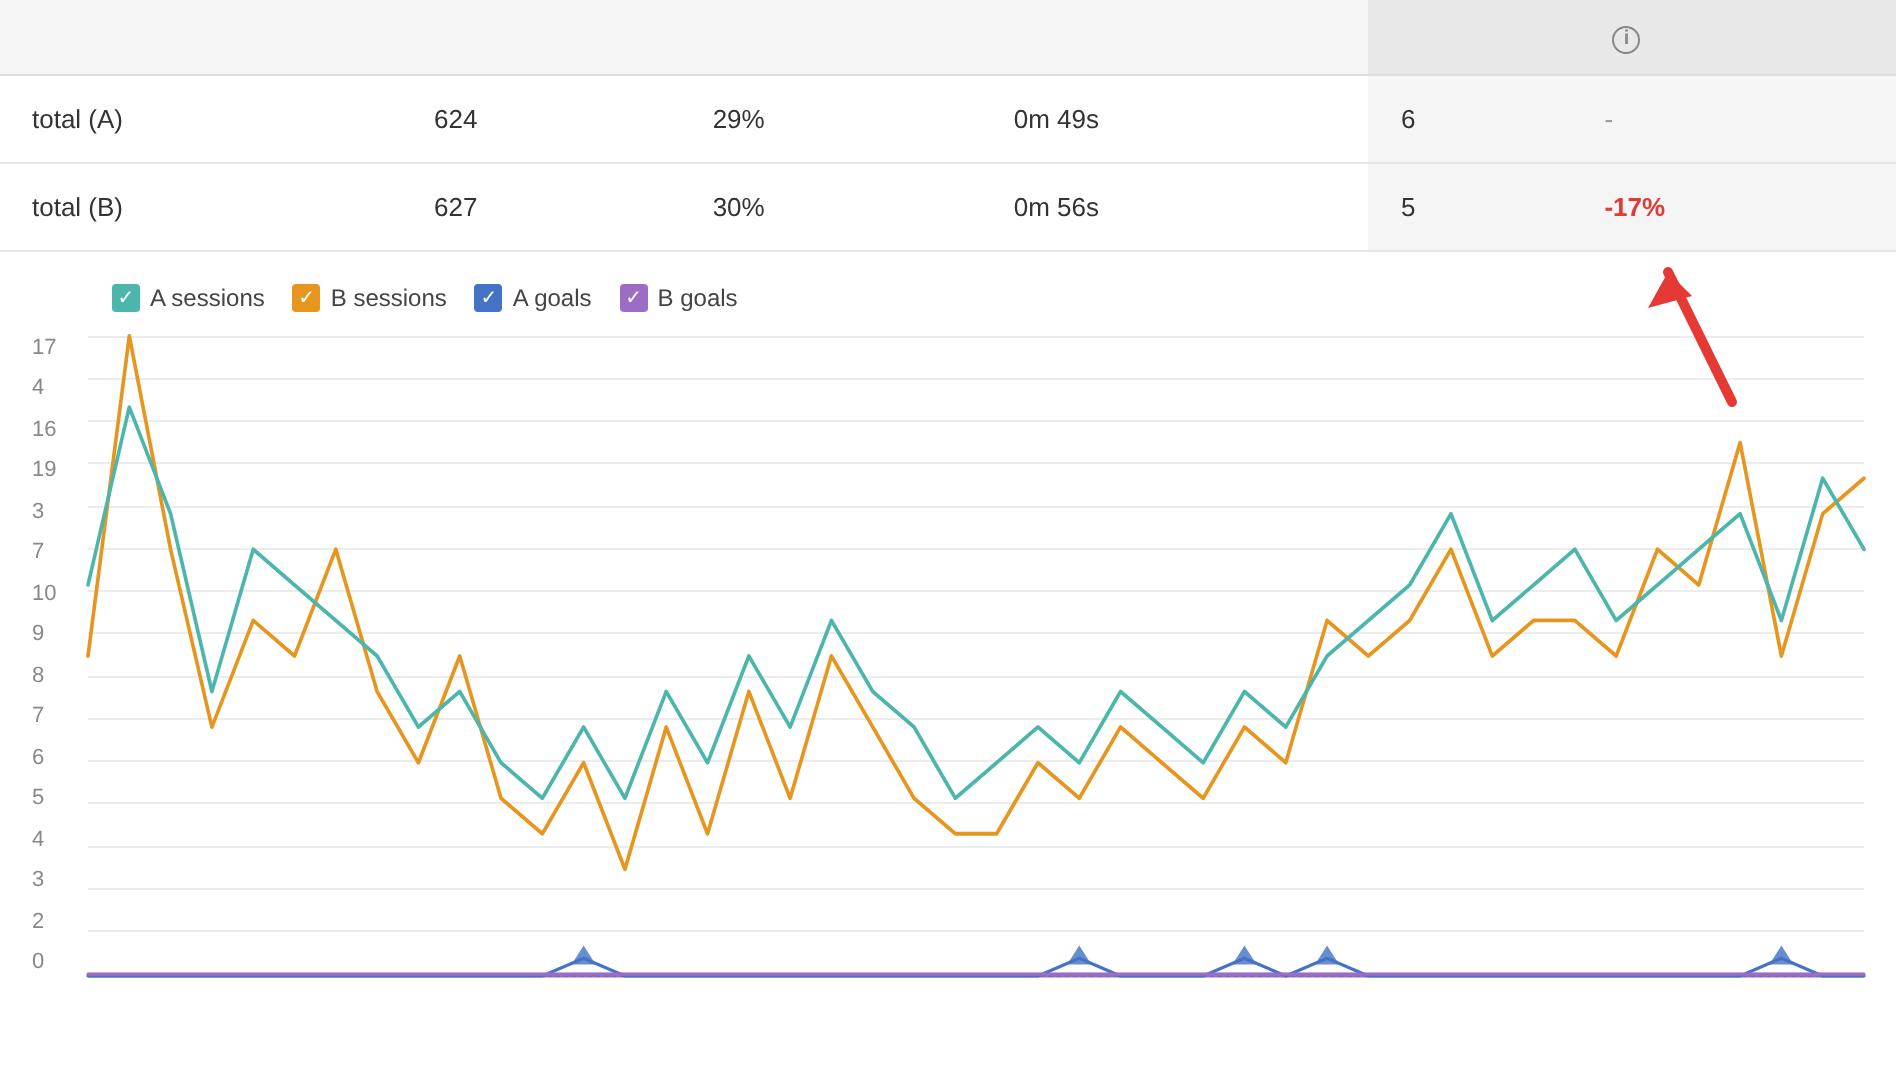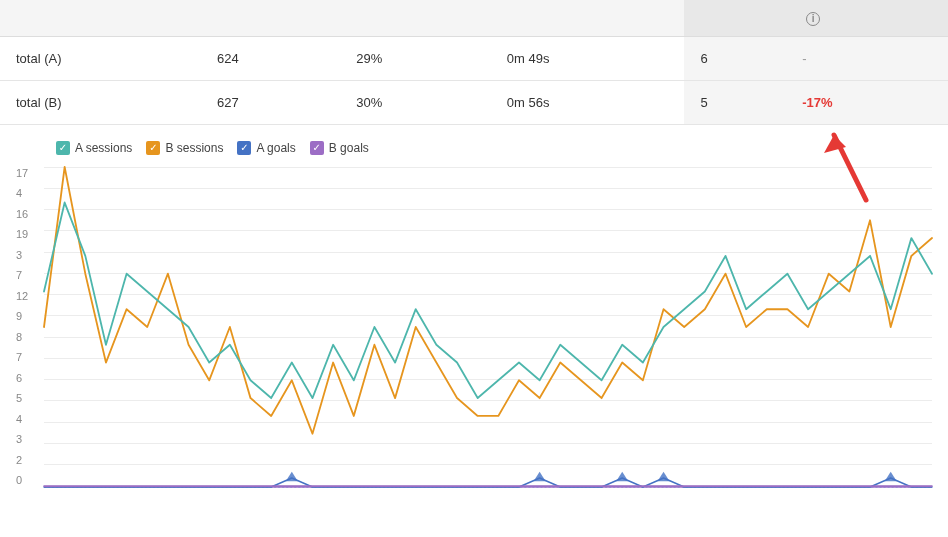--- a/index.html
+++ b/index.html
@@ -170,21 +170,21 @@
       <div class="y-axis" id="y-axis-container">
           <span>0</span>
           <span>2</span>
           <span>3</span>
           <span>4</span>
           <span>5</span>
           <span>6</span>
           <span>7</span>
           <span>8</span>
           <span>9</span>
-          <span>12</span>
+          <span>10</span>
           <span>7</span>
           <span>3</span>
           <span>19</span>
           <span>16</span>
           <span>4</span>
           <span>17</span>
         </div>
       <div class="chart-area" id="chart-area">
         <div class="grid-lines" id="grid-lines">
             <div class="grid-line"></div>

